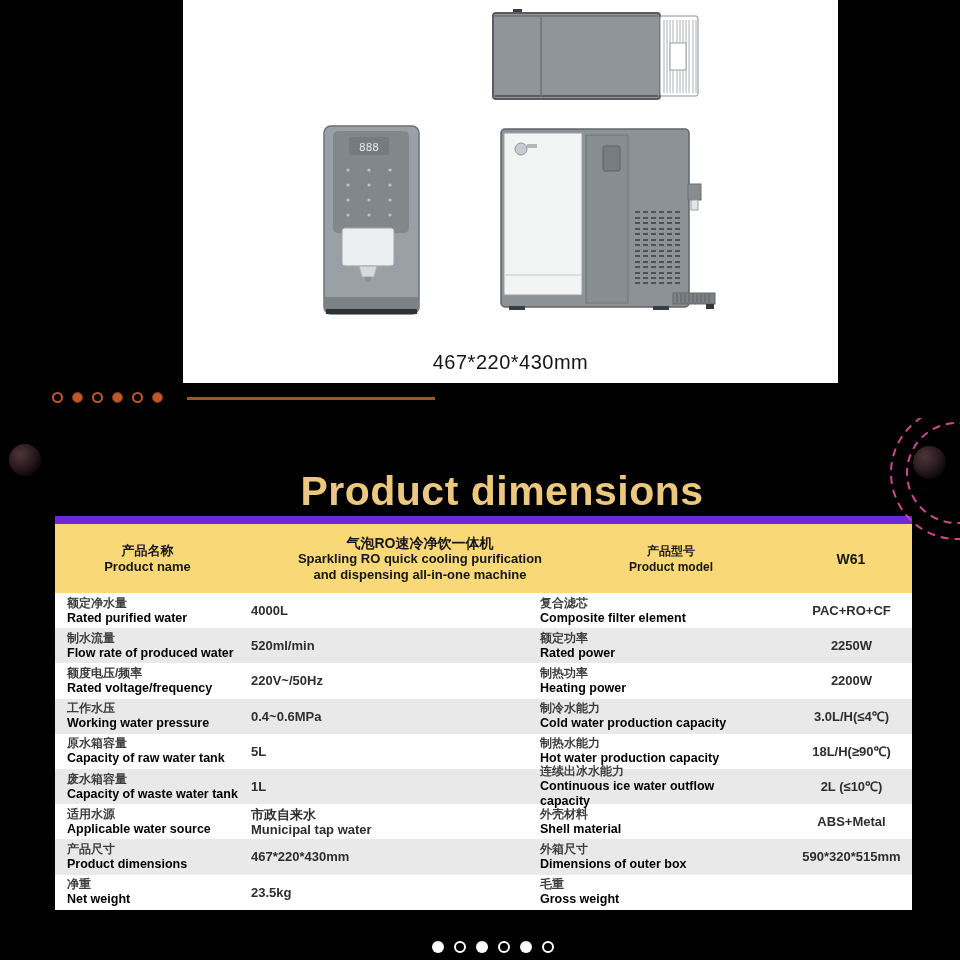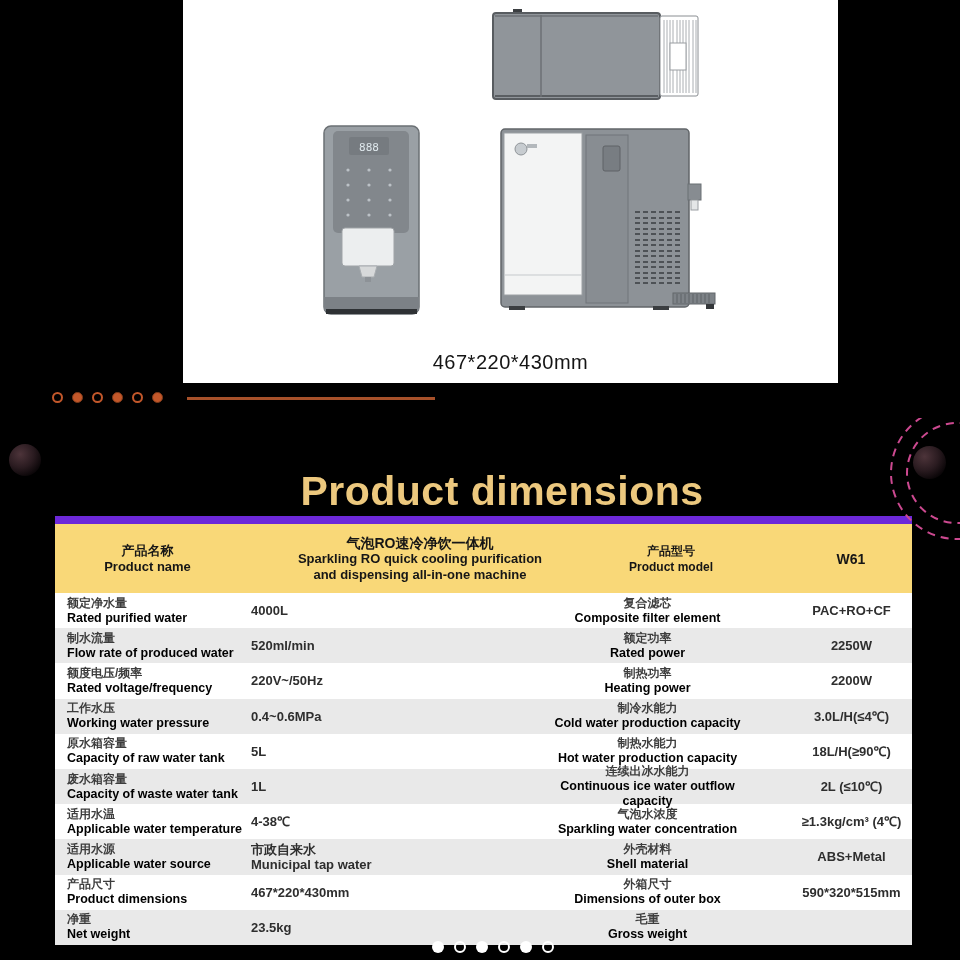--- a/index.html
+++ b/index.html
@@ -38,21 +38,21 @@
   .hcol2{width:360px;font-size:13px;}
   .hcol2 .cn{font-size:14px;}
   .hcol3{width:142px;font-size:12px;}
   .hcol4{width:170px;font-size:14px;padding-left:48px;box-sizing:border-box;}
   .spec-body{width:100%;}
   .spec-row{display:flex;height:35.2px;background:#ffffff;}
   .spec-row:nth-child(even){background:#e9e9e9;}
   .spec-row .cell{display:flex;flex-direction:column;justify-content:center;box-sizing:border-box;}
   .label-l{width:190px;padding-left:12px;}
   .value-l{width:285px;padding-left:6px;}
-  .label-r{width:225px;padding-left:10px;text-align:center;}
+  .label-r{width:225px;padding-left:10px;}
   .value-r{width:157px;align-items:center;padding-left:36px;}
   .spec-row .cn{font-size:12px;font-weight:bold;color:#3d3d3d;line-height:15px;}
   .spec-row .en{font-size:12.5px;font-weight:bold;color:#000000;line-height:15px;}
   .spec-row .val{font-size:13px;font-weight:bold;color:#2e2e2e;line-height:15px;}
 
   
   .bottom-pager{position:absolute;left:432px;top:941px;display:flex;align-items:center;gap:10px;}
   .bottom-pager .dot{width:12px;height:12px;border-radius:50%;box-sizing:border-box;}
   .bottom-pager .dot.filled{background:#ffffff;}
   .bottom-pager .dot.outline{border:2px solid #ffffff;}
@@ -251,36 +251,20 @@
           <div class="cell label-r">
             <div class="cn">连续出冰水能力</div>
             <div class="en">Continuous ice water outflow capacity</div>
           </div>
           <div class="cell value-r">
             <div class="val">2L (≤10℃)</div>
           </div>
         </div>
         <div class="spec-row">
           <div class="cell label-l">
-            <div class="cn">适用水温</div>
-            <div class="en">Applicable water temperature</div>
-          </div>
-          <div class="cell value-l">
-            <div class="val">4-38℃</div>
-          </div>
-          <div class="cell label-r">
-            <div class="cn">气泡水浓度</div>
-            <div class="en">Sparkling water concentration</div>
-          </div>
-          <div class="cell value-r">
-            <div class="val">≥1.3kg/cm³ (4℃)</div>
-          </div>
-        </div>
-        <div class="spec-row">
-          <div class="cell label-l">
             <div class="cn">适用水源</div>
             <div class="en">Applicable water source</div>
           </div>
           <div class="cell value-l">
             <div class="val">市政自来水</div>
             <div class="val">Municipal tap water</div>
           </div>
           <div class="cell label-r">
             <div class="cn">外壳材料</div>
             <div class="en">Shell material</div>

